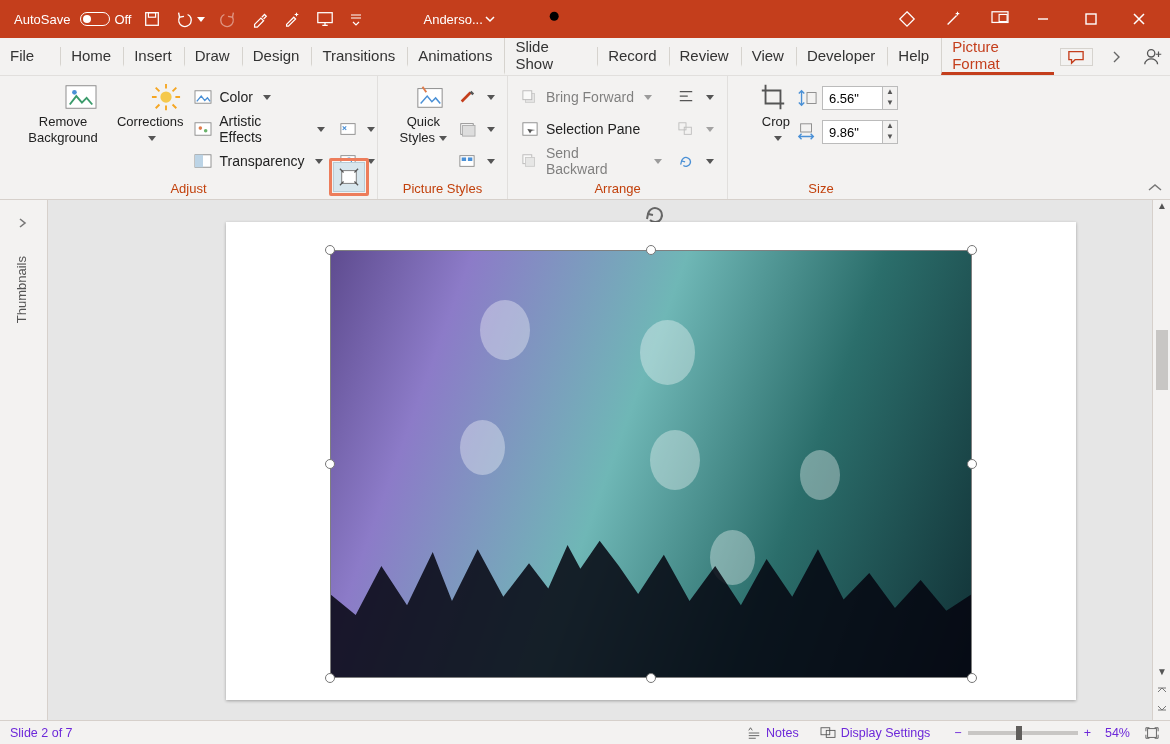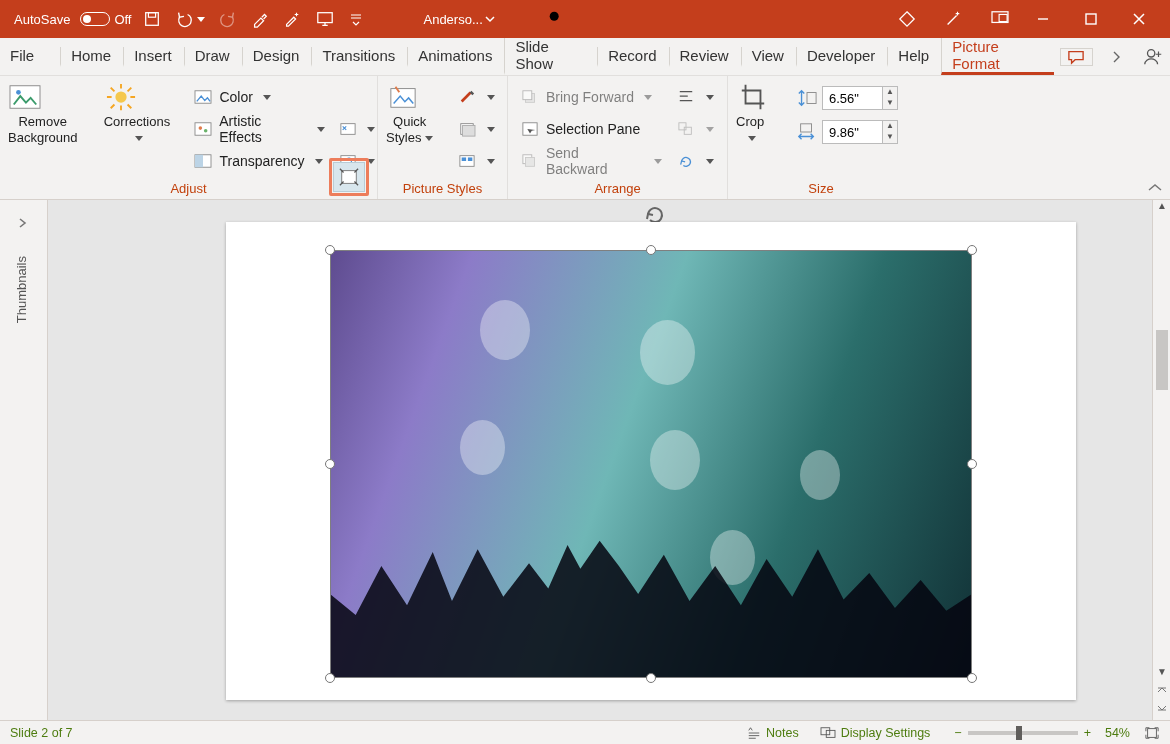--- a/index.html
+++ b/index.html
@@ -27,21 +27,21 @@
 .tabbar .rightbtn { width:36px; display:flex; align-items:center; justify-content:center; border:1px solid #d6d3ce; margin:4px 2px;}
 .tabbar .rightbtn.comment svg{ stroke:#C43E1C; }
 .tabbar .rightbtn.chevrons { border:none; }
 .tabbar .share { width:36px; display:flex; align-items:center; justify-content:center;}
 
 .ribbon { height: 124px; background:#F3F2F1; border-bottom:1px solid #d6d0cb; display:flex; position:relative;}
 .group { border-right:1px solid #e1dfdd; padding: 4px 8px 0 8px; display:flex; flex-direction:column;}
 .group .row { display:flex; align-items:flex-start; gap:6px; flex:1;}
 .group .label { text-align:center; font-size:13px; color:#c2410c; padding: 2px 0 3px 0; position:relative;}
 
-.bigbtn { display:flex; flex-direction:column; align-items:flex-start; width:90px; padding-top:2px; gap:2px; cursor:pointer;}
+.bigbtn { display:flex; flex-direction:column; align-items:flex-end; width:90px; padding-top:2px; gap:2px; cursor:pointer;}
 .bigbtn .iconbox { width:34px; height:30px; display:flex; align-items:center; justify-content:center;}
 .bigbtn .lbl { font-size:13px; text-align:center; line-height:1.2;}
 .midcol { display:flex; flex-direction:column; gap:6px;}
 .smallbtn { display:flex; align-items:center; gap:6px; height:26px; padding:0 4px; cursor:pointer; font-size:14px;}
 .smallbtn .ico { width:20px; height:20px; display:flex; align-items:center; justify-content:center;}
 .caret { width:0; height:0; border-left:4px solid transparent; border-right:4px solid transparent; border-top:5px solid #555; display:inline-block; margin-left:4px; vertical-align:middle;}
 .compress-highlight { position:absolute; left:329px; top:82px; width:40px; height:38px; border:3px solid #ED7D5B; border-radius:2px; pointer-events:none;}
 .compress-inner { position:absolute; left:333px; top:86px; width:32px; height:30px; background:#d8e6ed; border:1px solid #b9ccd6; display:flex; align-items:center; justify-content:center;}
 
 .spin { display:flex; align-items:center; height:24px; margin-left:4px;}
@@ -61,21 +61,21 @@
 .vscroll .thumb { position:absolute; left:3px; width:12px; background:#c8c6c4;}
 
 .slide { position:absolute; left:178px; top:22px; width:850px; height:478px; background:#fff; box-shadow: 0 1px 3px rgba(0,0,0,.3);}
 .pic-wrap { position:absolute; left:282px; top:50px; width:642px; height:428px;}
 .pic-border { position:absolute; inset:0; border:1.5px solid #7f7f7f;}
 .pic-img { position:absolute; inset:0; background: linear-gradient(110deg, #5e4b8f 0%, #8c7bc8 18%, #6fb7b6 45%, #2b6e6b 70%, #113035 100%);}
 .balloon { position:absolute; border-radius:50%; background:rgba(255,255,255,.35);}
 .crowd { position:absolute; left:0; right:0; bottom:0; height:140px; background: rgba(5,5,15,.85); clip-path: polygon(0 40%, 4% 55%, 8% 20%, 12% 48%, 16% 10%, 19% 45%, 23% 8%, 27% 42%, 31% 18%, 34% 36%, 37% 5%, 39% 22%, 42% 2%, 45% 20%, 48% 40%, 52% 12%, 56% 45%, 60% 20%, 64% 48%, 68% 15%, 72% 42%, 76% 8%, 80% 44%, 84% 25%, 88% 50%, 92% 30%, 96% 52%, 100% 40%, 100% 100%, 0 100%);}
 .handle { position:absolute; width:10px; height:10px; background:#fff; border:1px solid #777; border-radius:50%;}
 
-.statusbar { position:absolute; bottom:0; left:0; right:0; height:24px; background:#F3F2F1; border-top:1px solid #d6d0cb; display:flex; align-items:center; font-size:12.5px; color:#4d7c0f; padding: 0 10px;}
+.statusbar { position:absolute; bottom:0; left:0; right:0; height:24px; background:#F3F2F1; border-top:1px solid #d6d0cb; display:flex; align-items:center; font-size:12.5px; color:#6d28d9; padding: 0 10px;}
 .statusbar .spacer{flex:1;}
 .statusbar .item { display:flex; align-items:center; gap:4px; margin: 0 10px;}
 .zoom-slider { width:110px; height:4px; background:#c8c6c4; position:relative; margin:0 6px;}
 .zoom-slider .knob { position:absolute; top:-5px; width:6px; height:14px; background:#605e5c;}
 </style>
 </head>
 <body>
 
 <div class="titlebar">
   <span class="autosave">AutoSave</span>

